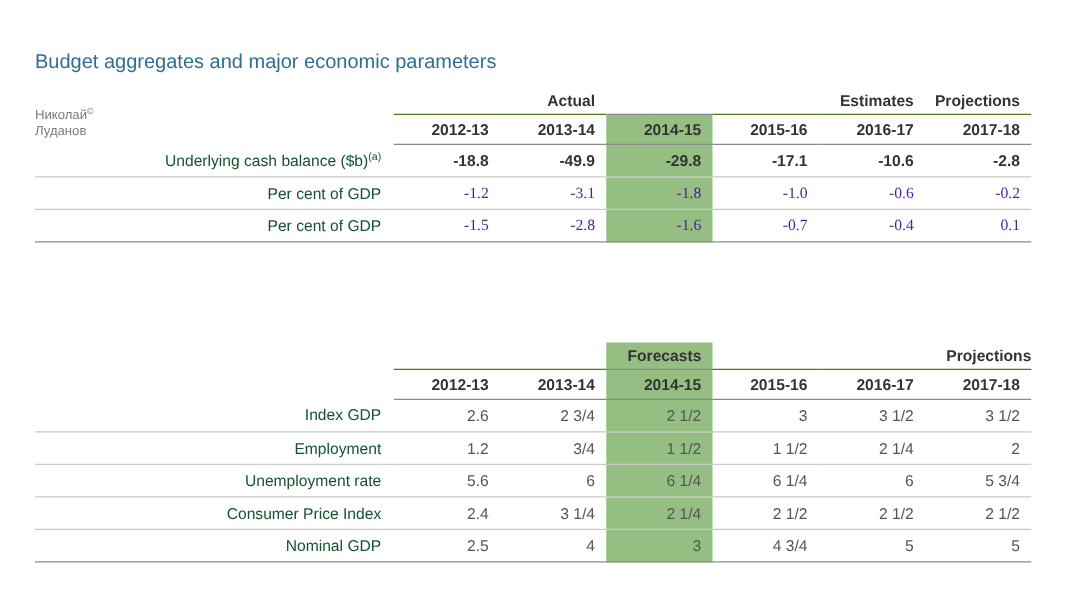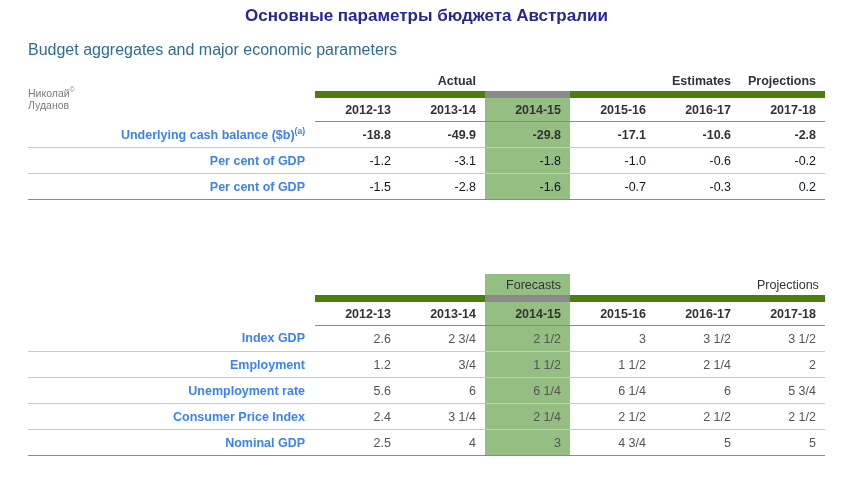--- a/index.html
+++ b/index.html
@@ -91,49 +91,49 @@
 
   tr.group-row th {
     height: 21px;
     font-size: 12.5px;
     font-weight: bold;
     color: #333333;
     text-align: right;
     padding-right: 9px;
   }
   tr.group-row th.lbl { border: none; }
-  tr.group-row th.grp-light { font-weight: normal; padding-left: 17px; }
+  tr.group-row th.grp-light { font-weight: bold; padding-left: 17px; }
 
   tr.years-row th {
     height: 23px;
     font-weight: bold;
     color: #333333;
     text-align: right;
     padding-right: 9px;
-    border-top: 7px solid #4d7c0f;
+    border-top: 1px solid #4d7c0f;
     border-bottom: 1px solid #8a8a8a;
   }
   tr.years-row th.lbl {
     border-top: none;
     border-bottom: none;
   }
 
   tr.data-row td {
     height: 25px;
     text-align: right;
     padding-right: 9px;
     border-bottom: 1px solid #c9c9c9;
   }
   tr.data-row td.lbl {
-    color: #3b82f6;
-    font-weight: bold;
+    color: #14532d;
+    font-weight: normal;
     padding-right: 10px;
   }
   tr.data-row.bold td.val { font-weight: bold; color: #333333; }
-  tr.data-row.light td.val { font-weight: normal; color: #0f172a; }
+  tr.data-row.light td.val { font-weight: normal; color: #4c1d95; font-family: Liberation Serif, serif; }
   tr.data-row.plain td.val { font-weight: normal; color: #555555; }
 
   tr.last-row td { border-bottom: 1px solid #8a8a8a; }
 
   
   .hl { background: #95be83; }
   tr.years-row th.hl { border-top-color: #8a8a8a; }
 
   .supa {
     font-size: 8.5px;
@@ -147,21 +147,20 @@
     left: 28px;
     font-size: 12px;
     color: #4a4a4a;
   }
 </style>
 </head>
 <body>
 
 <div class="page">
 
-  <div class="main-title">Основные параметры бюджета Австралии</div>
 
   <div class="sub-title">Budget aggregates and major economic parameters</div>
 
   <div class="watermark">
     <span>Николай</span><sup>©</sup><br>
     <span>Луданов</span>
   </div>
 
   <div class="tbl-wrap" id="table1-wrap">
     <table class="budget" id="table1">
@@ -210,22 +209,22 @@
             <td class="val">-1.0</td>
             <td class="val">-0.6</td>
             <td class="val">-0.2</td>
           </tr>
           <tr class="data-row light last-row">
             <td class="lbl">Per cent of GDP</td>
             <td class="val">-1.5</td>
             <td class="val">-2.8</td>
             <td class="val hl">-1.6</td>
             <td class="val">-0.7</td>
-            <td class="val">-0.3</td>
-            <td class="val">0.2</td>
+            <td class="val">-0.4</td>
+            <td class="val">0.1</td>
           </tr>
         </tbody>
     </table>
   </div>
 
 
   <div class="tbl-wrap" id="table2-wrap">
     <table class="budget" id="table2">
       <colgroup>
         <col class="c-label">

